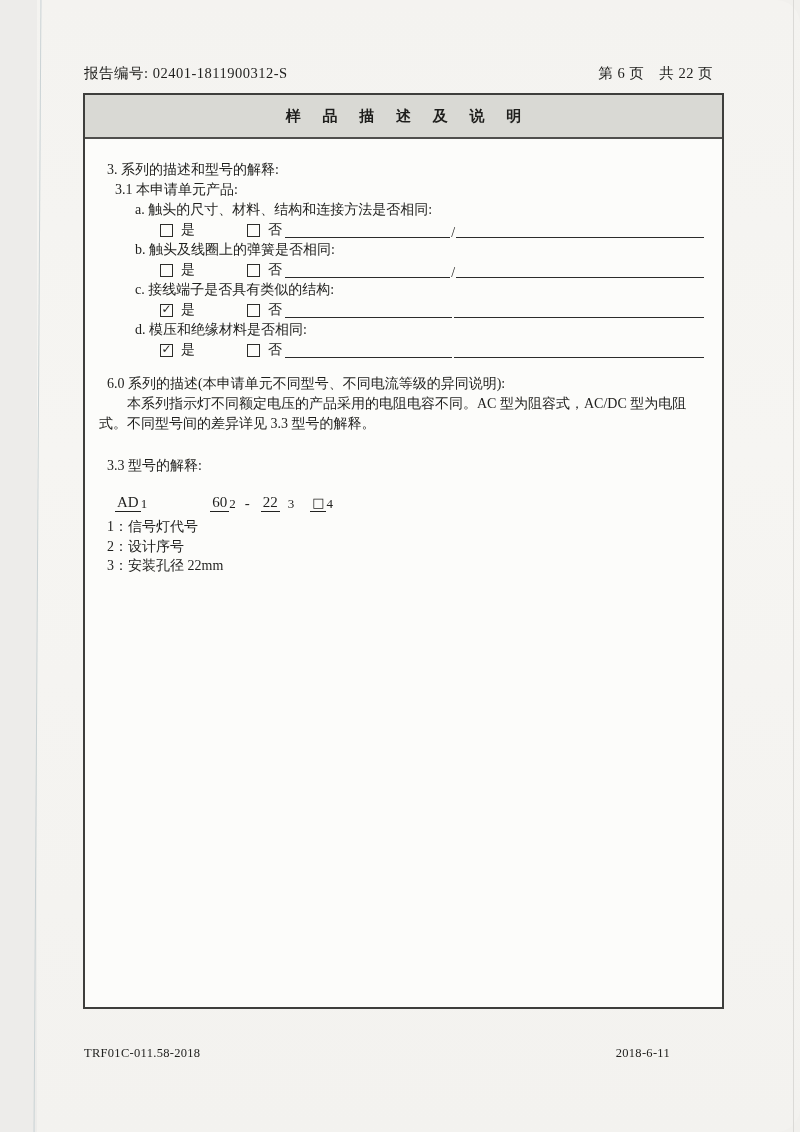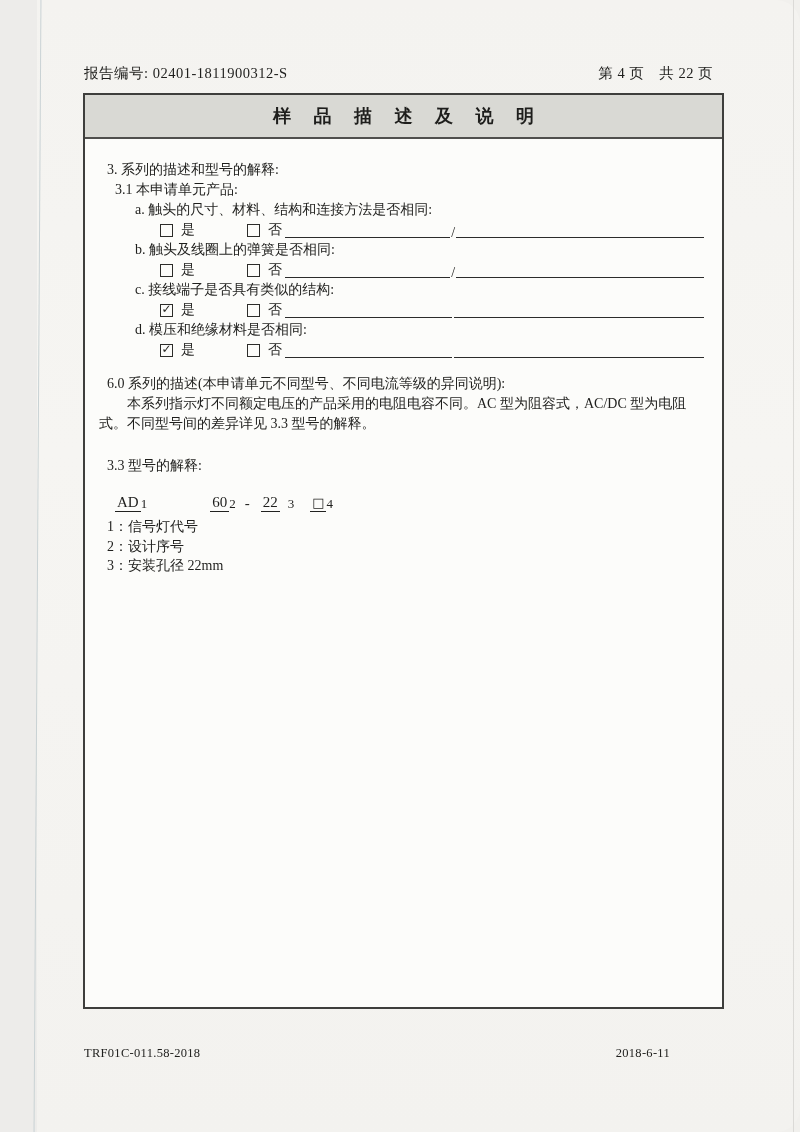--- a/index.html
+++ b/index.html
@@ -23,21 +23,21 @@
   }
 
   .doc-box{
     position:absolute;left:83px;top:93px;width:641px;height:916px;
     border:2px solid #3e3e3c;background:#fcfcfa;
     box-sizing:border-box;
   }
   .title-bar{
     height:44px;background:#d9d9d4;border-bottom:2px solid #504f4d;
     display:flex;align-items:center;justify-content:center;
-    font-size:18px;font-weight:600;letter-spacing:9px;padding-left:9px;
+    font-size:15px;font-weight:600;letter-spacing:9px;padding-left:9px;
     box-sizing:border-box;
   }
   .content{
     padding:21px 18px 0 14px;
     font-size:14px;line-height:20px;
   }
   .h-main{margin-left:8px;}
   .h-sub{margin-left:16px;}
   .q-text{margin-left:36px;}
   .answer-row{
@@ -86,21 +86,21 @@
 </head>
 <body>
 
 <div class="scan">
   <div class="edge-strip-left"></div>
   <div class="paper-edge-left"></div>
   <div class="paper-edge-right"></div>
 
   <div class="header-row">
     <span>报告编号: 02401-1811900312-S</span>
-    <span>第 4 页　共 22 页</span>
+    <span>第 6 页　共 22 页</span>
   </div>
 
   <div class="doc-box">
     <div class="title-bar">
       <span>样 品 描 述 及 说 明</span>
     </div>
 
     <div class="content">
       <div class="h-main">3.  系列的描述和型号的解释:</div>
       <div class="h-sub">3.1 本申请单元产品:</div>

